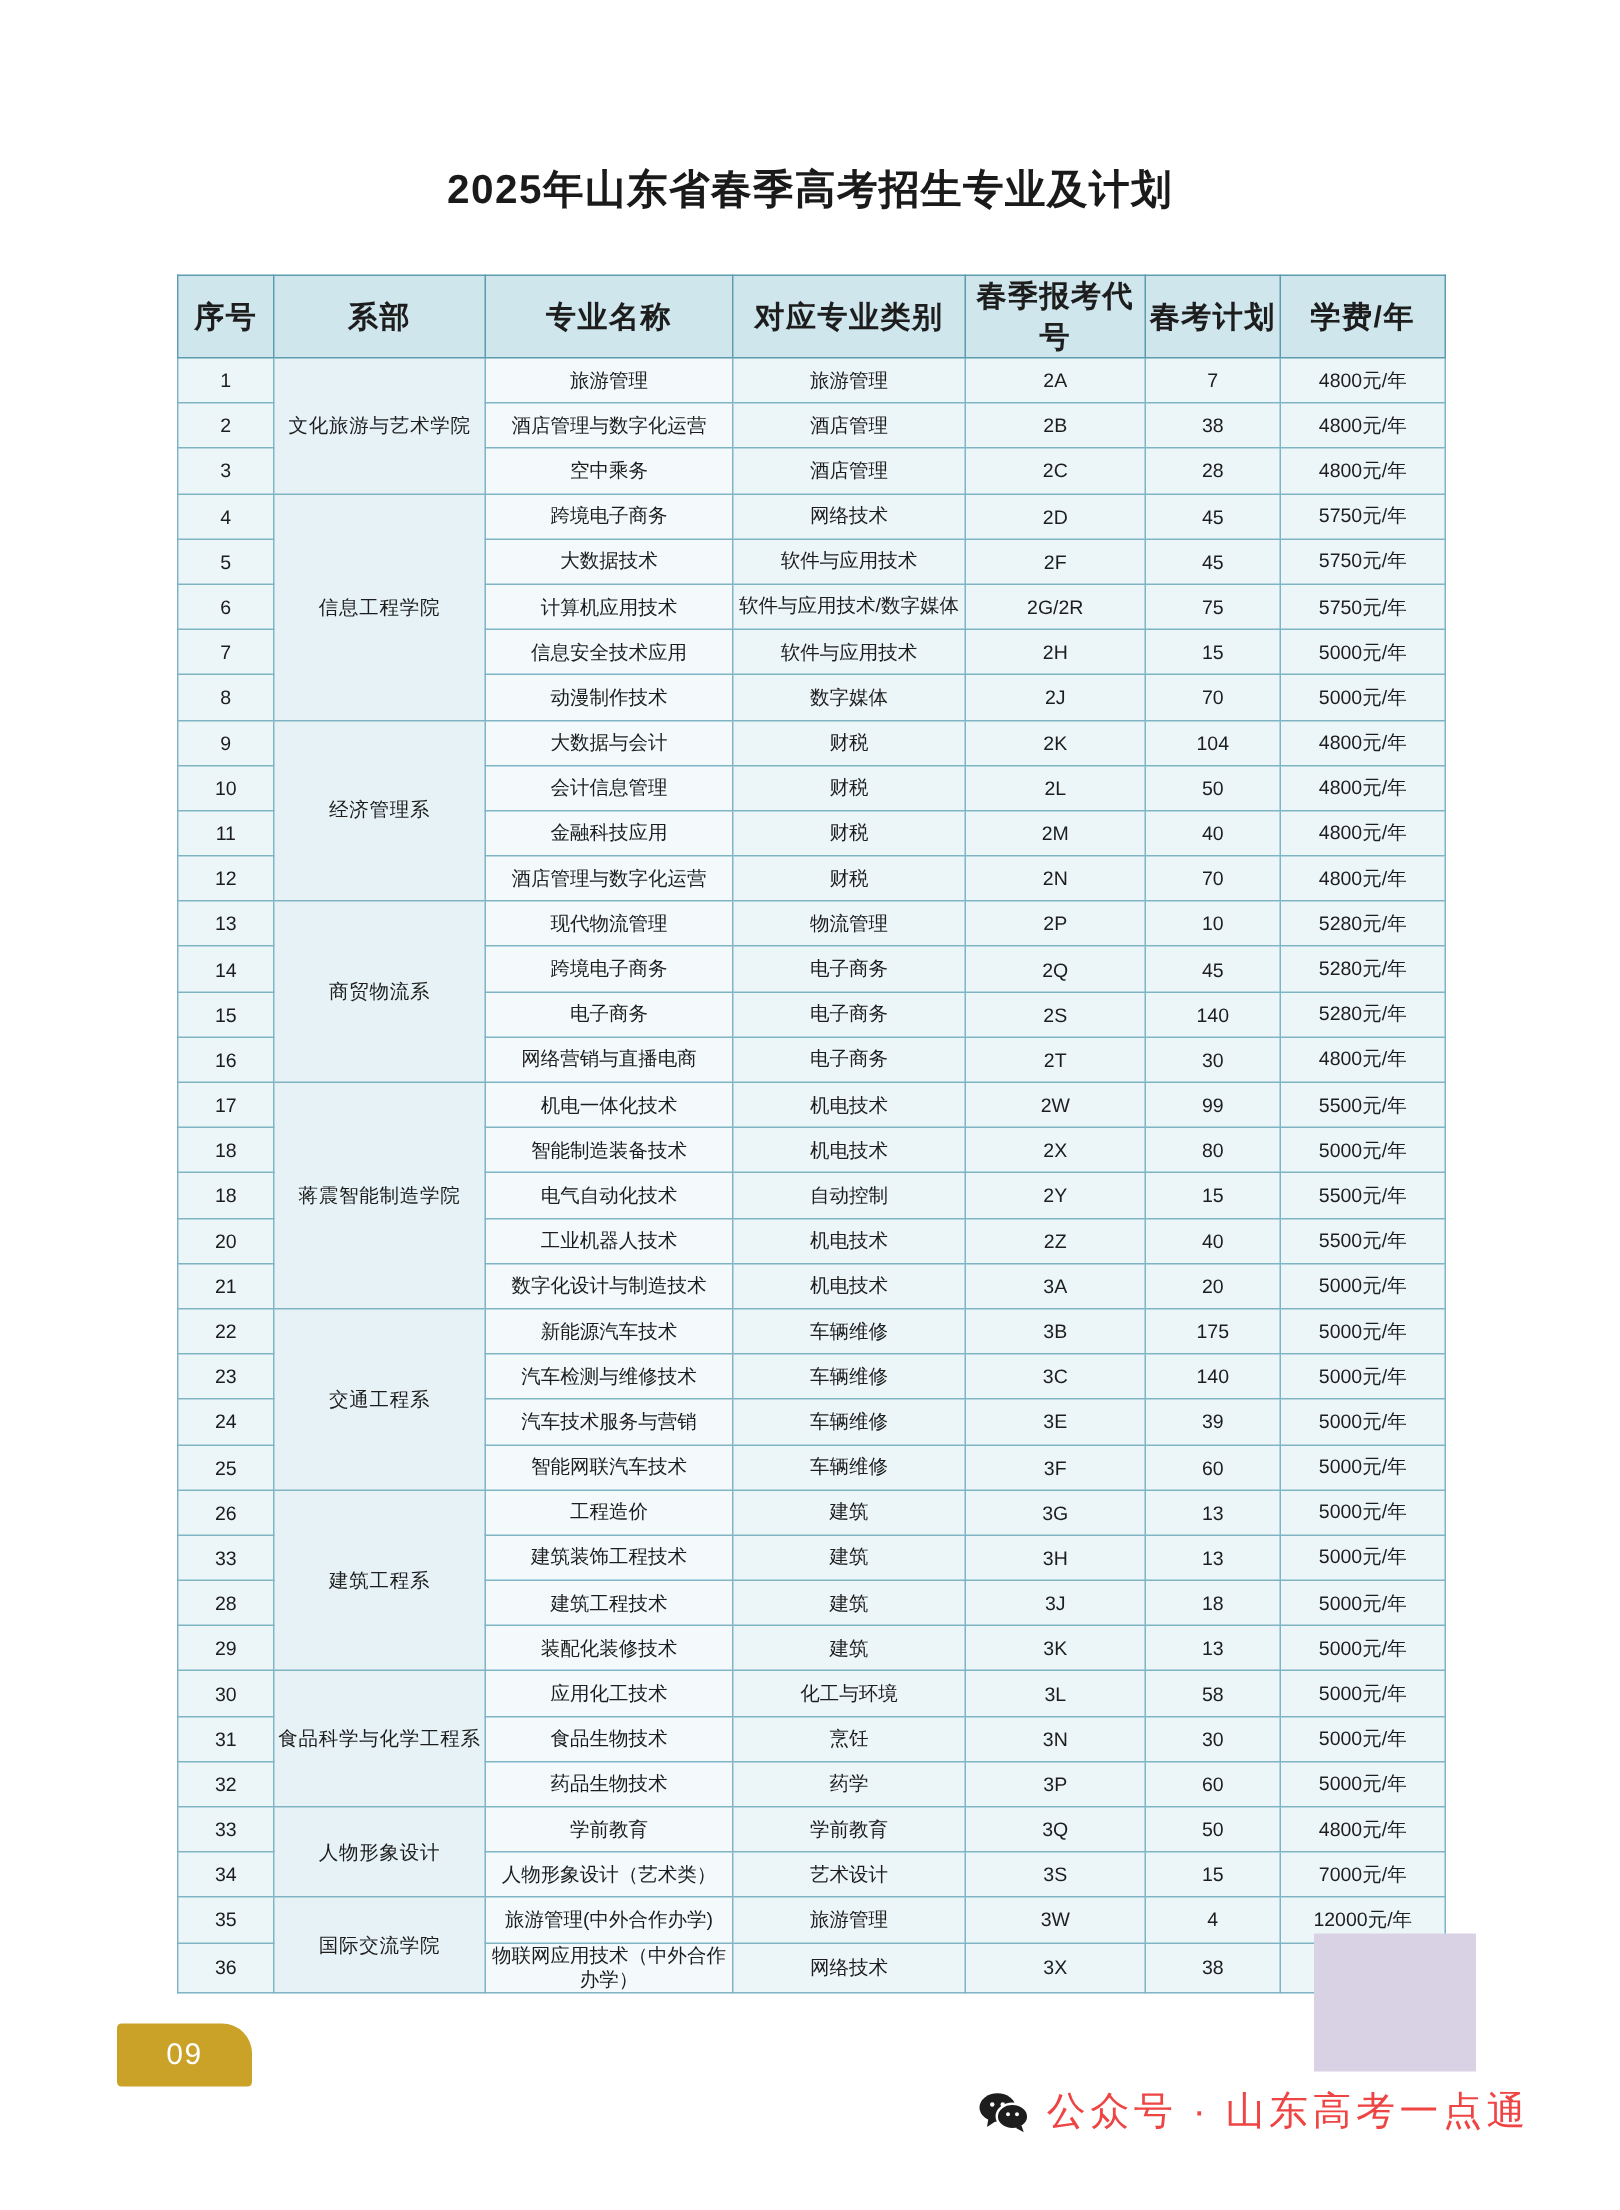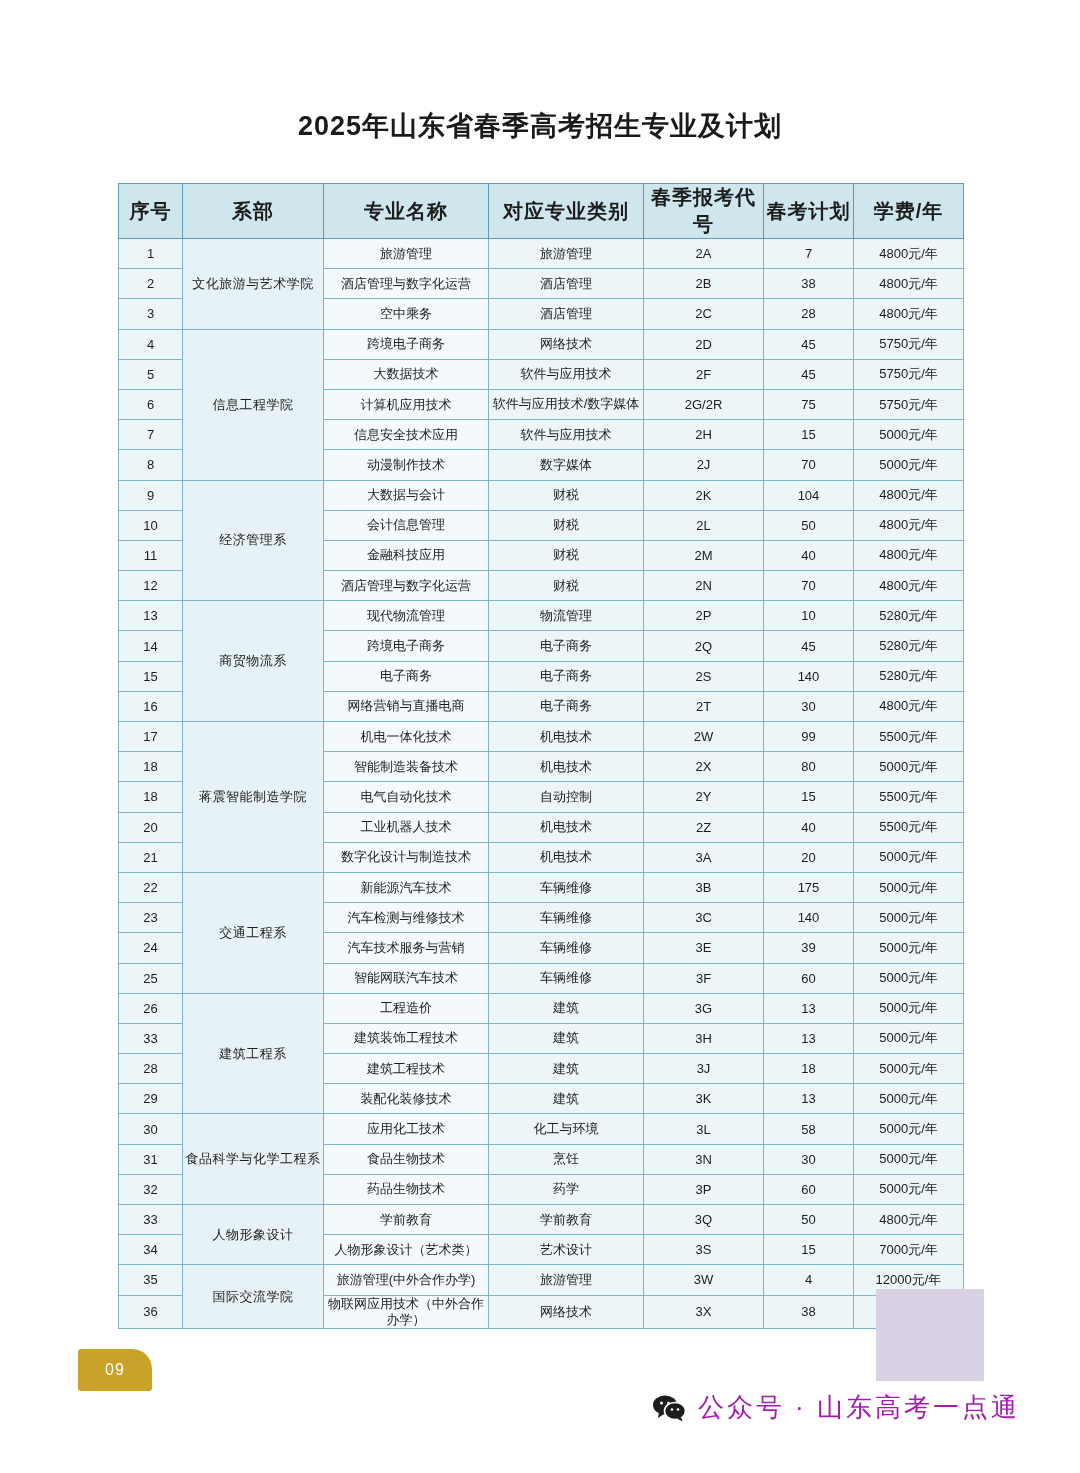--- a/index.html
+++ b/index.html
@@ -97,25 +97,25 @@
   }
   td.two-line {
     font-size: 12px;
     line-height: 1.25;
   }
   
   .page-num {
     position: absolute;
     left: 78px;
     bottom: 82px;
-    width: 74px;
+    width: 90px;
     height: 42px;
     background: #c9a227;
     color: #ffffff;
-    font-size: 16px;
+    font-size: 20px;
     display: flex;
     align-items: center;
     justify-content: center;
     border-radius: 3px 20px 3px 3px;
     letter-spacing: 1px;
   }
   .footer-brand {
     position: absolute;
     right: 60px;
     bottom: 48px;
@@ -126,21 +126,21 @@
   .qr-block {
     position: absolute;
     right: 96px;
     bottom: 92px;
     width: 108px;
     height: 92px;
     background: #d9d2e4;
   }
   .footer-text {
     font-size: 26px;
-    color: #a21caf;
+    color: #ef4444;
     letter-spacing: 3px;
     font-family: "Liberation Sans", "DejaVu Sans", sans-serif;
   }
   .wechat-icon {
     width: 34px;
     height: 28px;
     position: relative;
     display: inline-block;
   }
   .wechat-icon svg { display:block; }

